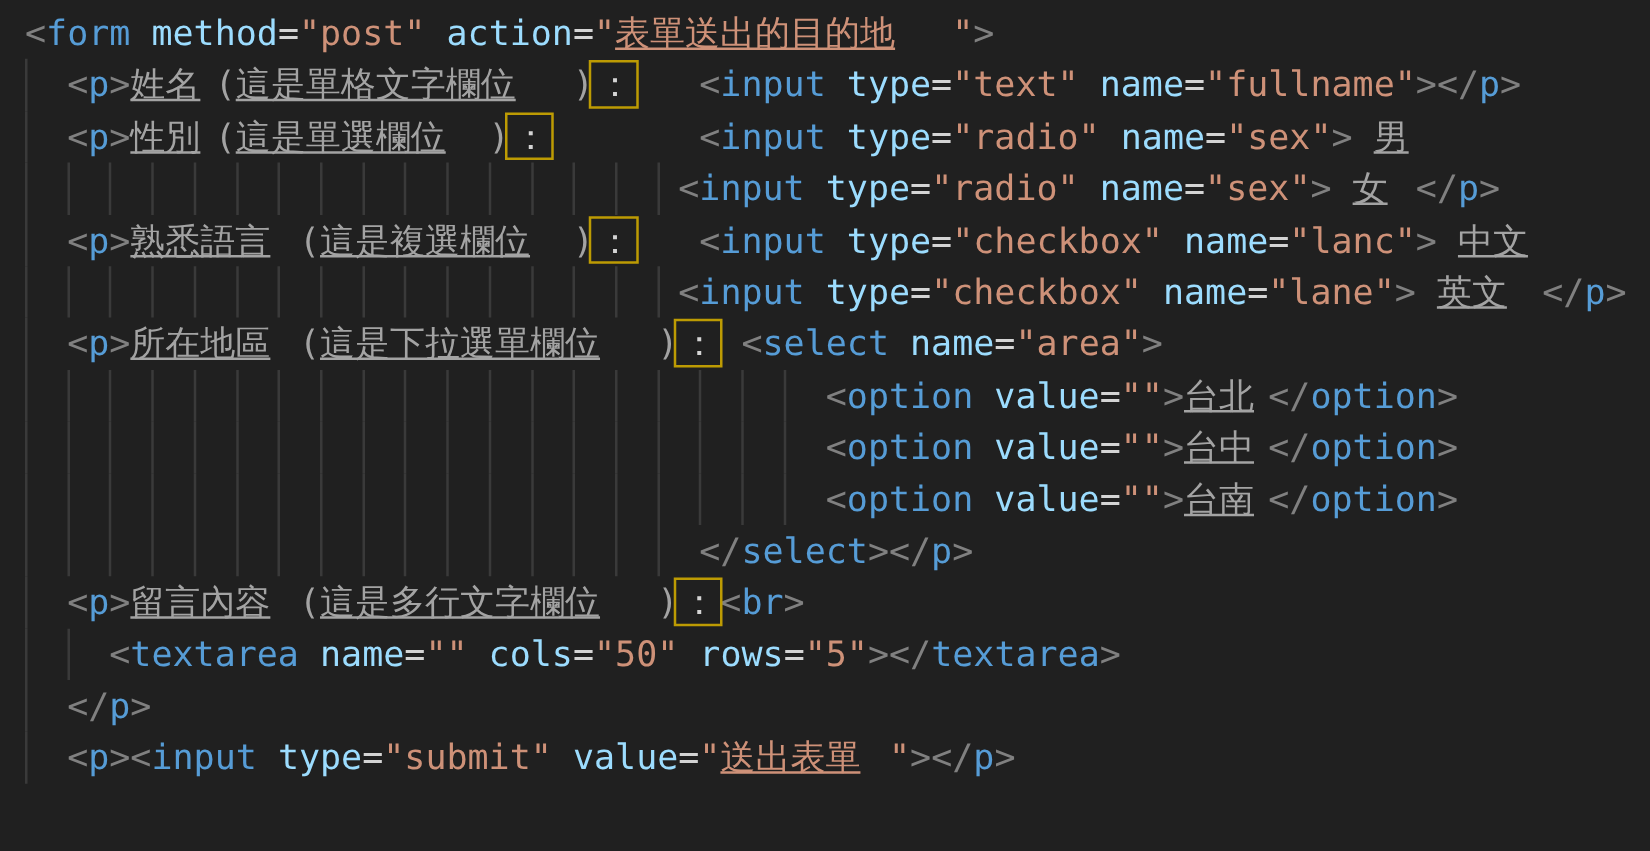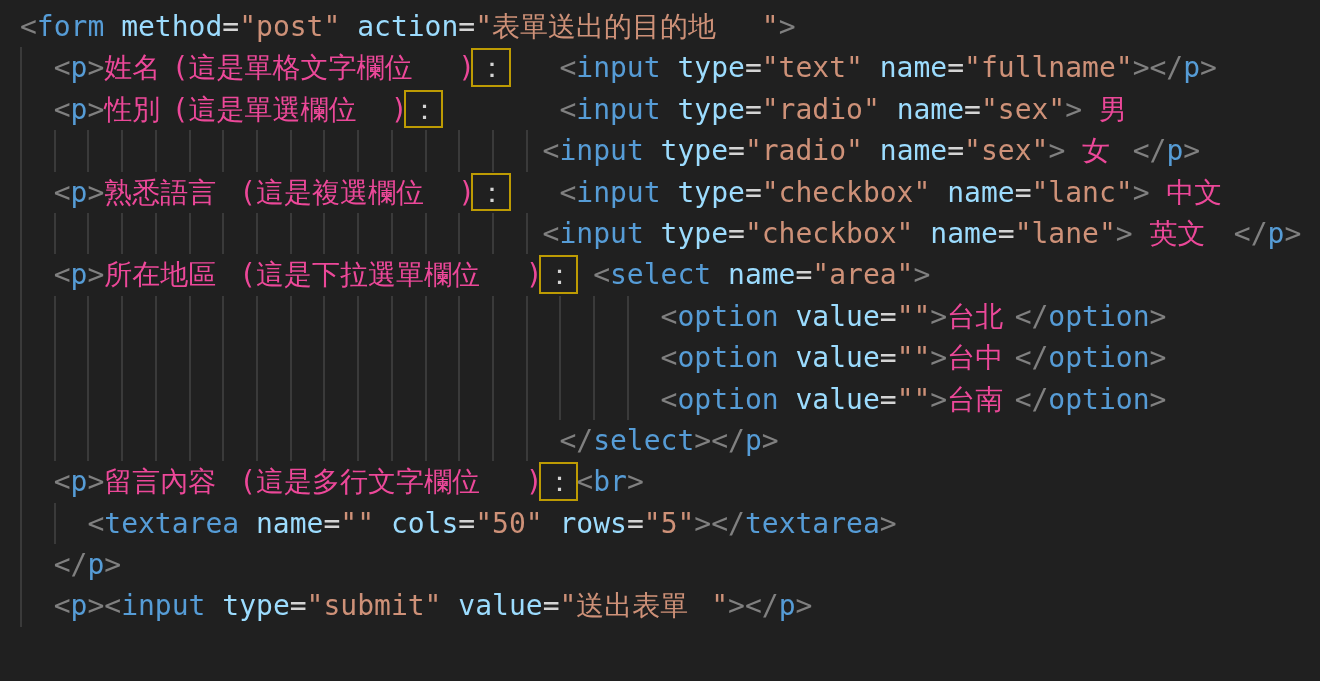--- a/index.html
+++ b/index.html
@@ -15,22 +15,22 @@
     color:#d4d4d4;
     cursor:text;
   }
   .line{position:relative;white-space:pre;height:41.4px;}
   .guide{position:absolute;top:0;bottom:0;width:2px;background:#3a3a3a;}
   .tk-pun{color:#808080;}
   .tk-tag{color:#569cd6;}
   .tk-attr{color:#9cdcfe;}
   .tk-eq{color:#d4d4d4;}
   .tk-str{color:#ce9178;}
-  .tk-txt{color:#ec4899;}
-  .wfix{display:inline-block;white-space:nowrap;}
+  .tk-txt{color:#a3a3a3;}
+  .wfix{display:inline-block;white-space:nowrap;text-decoration:underline;}
   .tk-colon{
     display:inline-block;width:2ch;position:relative;
     text-align:center;color:#d4d4d4;
   }
   .tk-colon::after{
     content:"";position:absolute;left:-4px;right:-2px;top:1px;bottom:2px;
     border:2px solid #bd9b03;pointer-events:none;
   }
 </style>
 </head>

